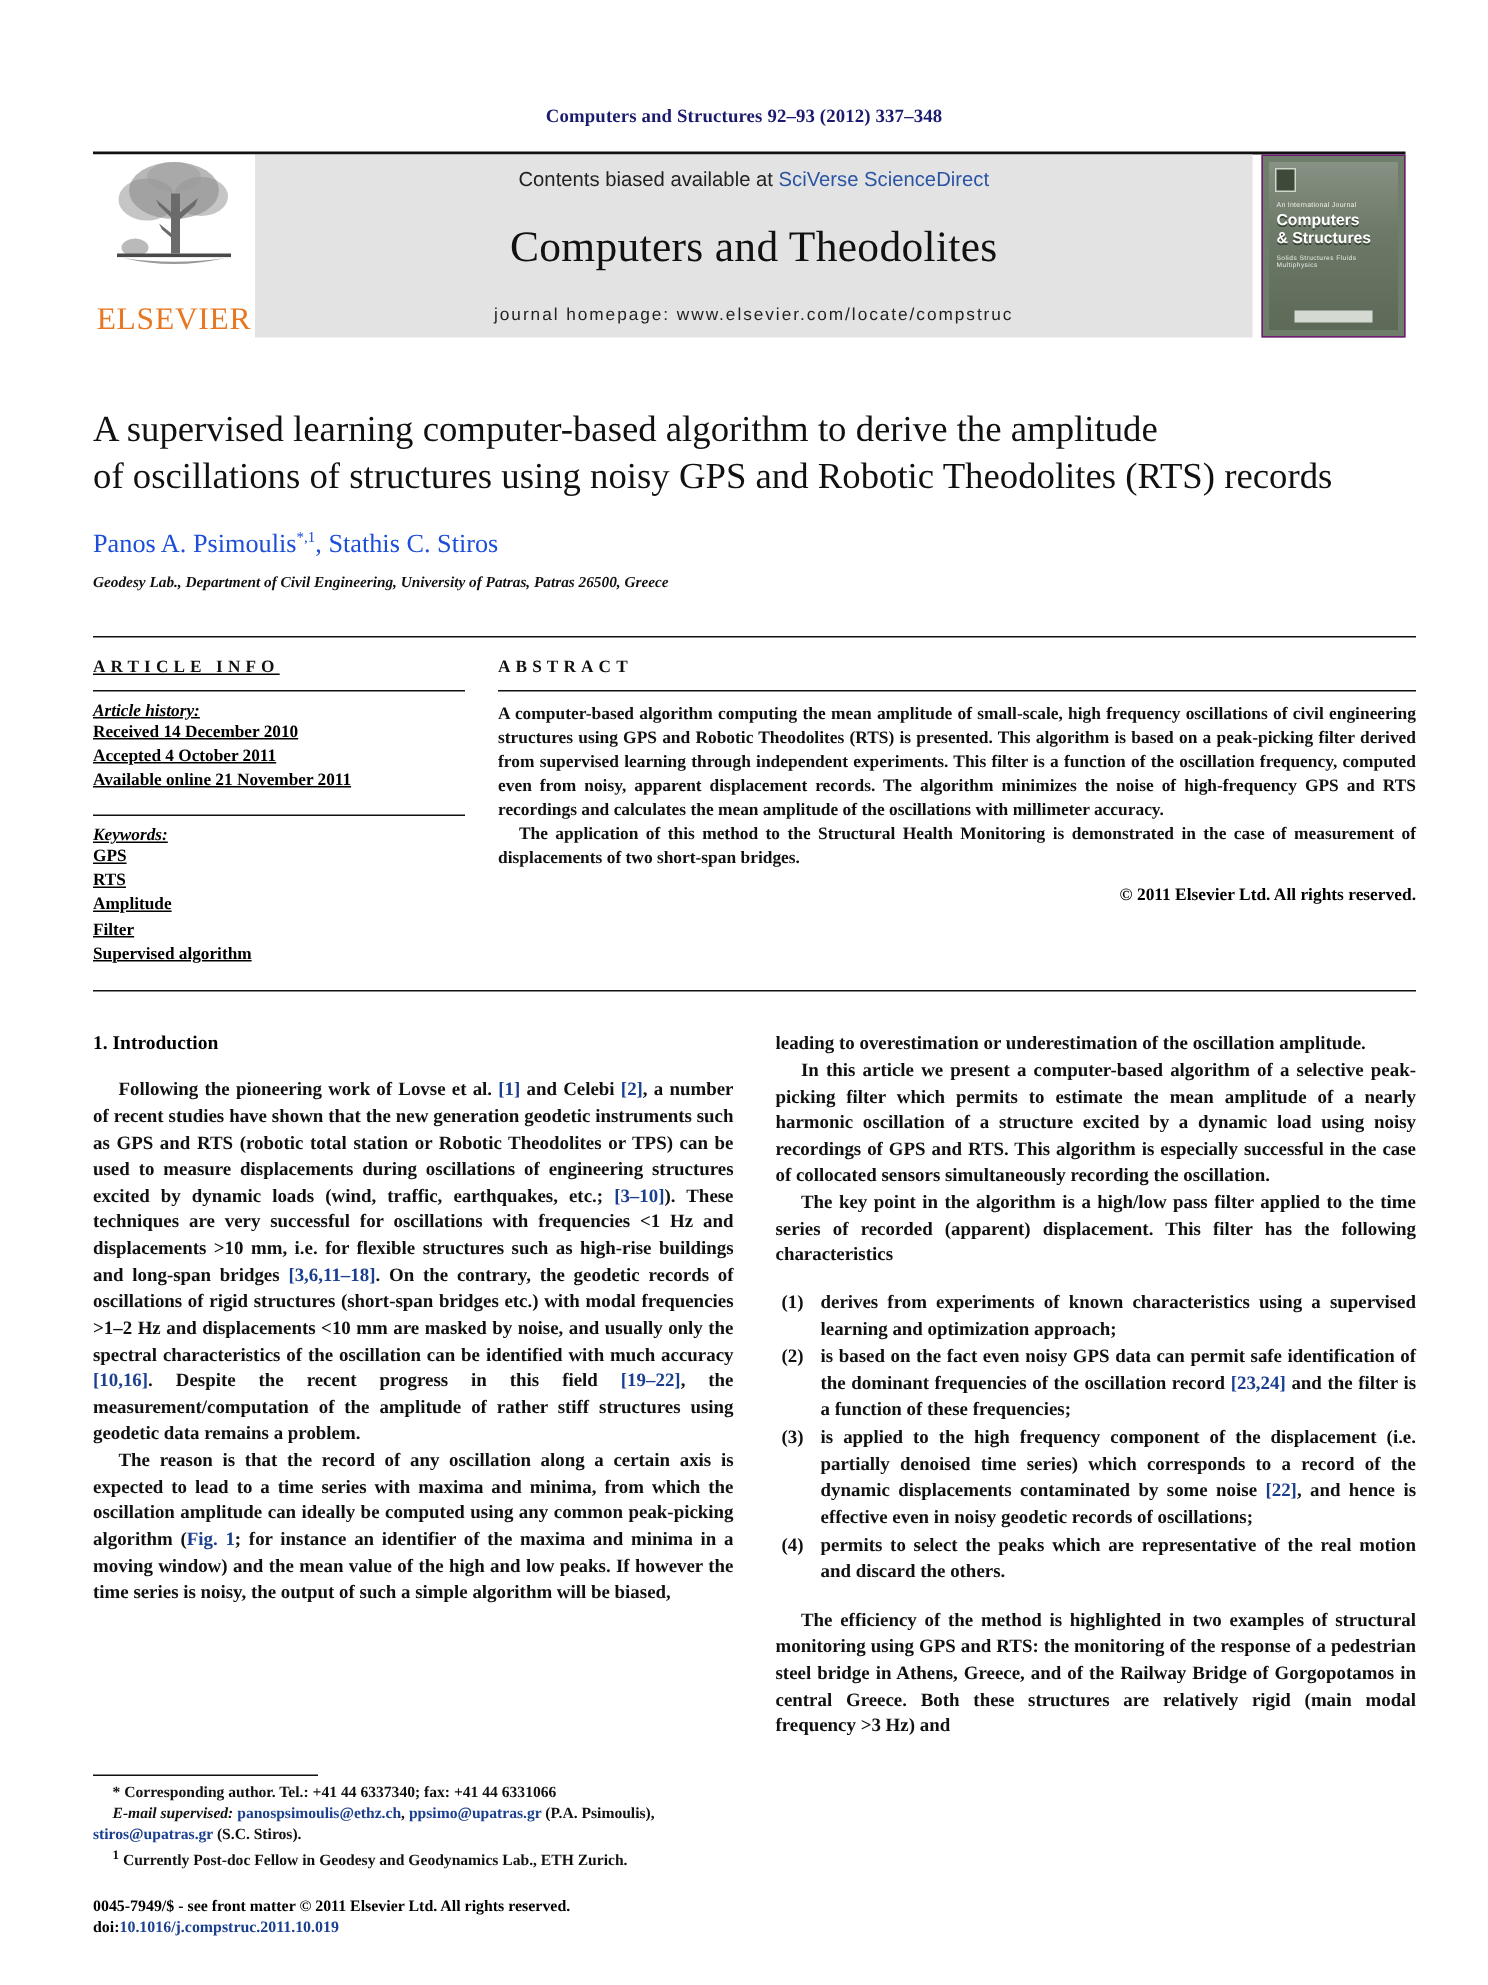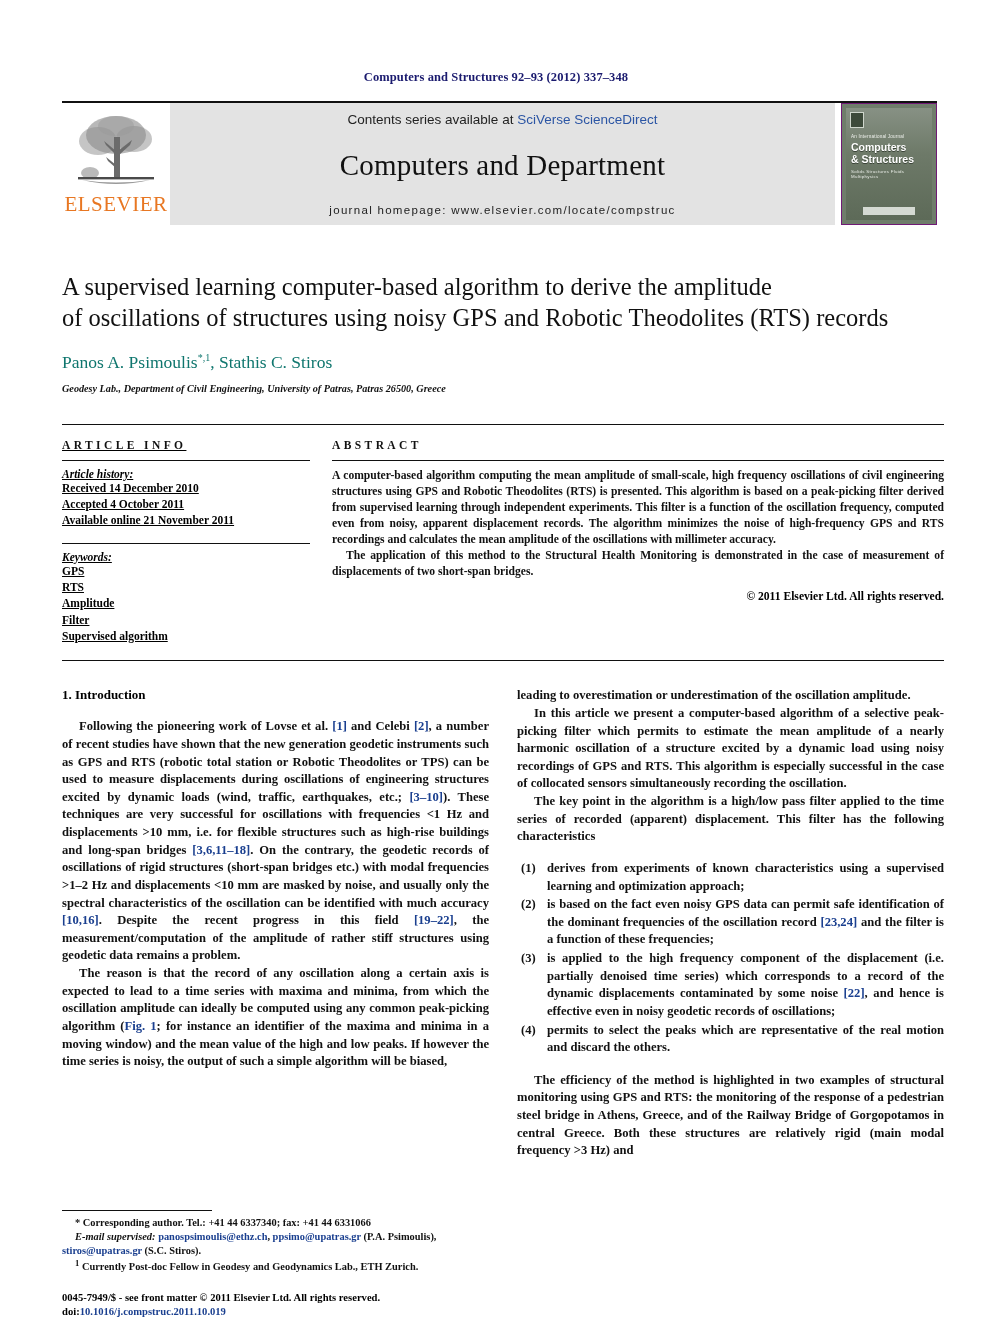--- a/index.html
+++ b/index.html
@@ -40,21 +40,21 @@
     display: flex;
     align-items: stretch;
     height: 122px;
   }
   .elsevier-logo {
     width: 108px;
     flex: 0 0 108px;
     display: flex;
     flex-direction: column;
     align-items: center;
-    justify-content: center;
+    justify-content: space-between;
     padding-bottom: 2px;
     background: #fff;
   }
   .tree-svg { display:block; }
   .elsevier-word {
     font-family: "Liberation Serif", serif;
     font-size: 21px;
     letter-spacing: 0.5px;
     color: #E87722;
     line-height: 1;
@@ -139,21 +139,21 @@
     font-size: 24.5px;
     line-height: 1.26;
     font-weight: normal;
     color: #111;
     margin: 0;
   }
   .authors {
     font-family: "Liberation Serif", serif;
     font-size: 17.5px;
     margin: 18px 0 0 0;
-    color: #0f766e;
+    color: #1d4ed8;
   }
   .authors sup { font-size: 10px; vertical-align: super; }
   .affil {
     font-family: "Liberation Serif", serif;
     font-style: italic;
     font-weight: bold;
     font-size: 10.2px;
     margin: 10px 0 0 0;
     color: #111;
   }
@@ -256,21 +256,21 @@
   .num-list li .marker {
     position: absolute;
     left: 4px; top: 0;
   }
   .spacer-p { height: 14px; }
 
   
   .footnotes {
     position: absolute;
     left: 62px;
-    top: 1210px;
+    top: 1183px;
     width: 427px;
   }
   .fn-rule { border-top: 1px solid #111; width: 150px; margin-bottom: 5px; }
   .fn {
     font-family: "Liberation Serif", serif;
     font-weight: bold;
     font-size: 10.4px;
     line-height: 1.35;
     margin: 0;
     color: #111;
@@ -310,23 +310,23 @@
           <ellipse cx="20" cy="62" rx="9" ry="6" fill="#8c8c8c" opacity="0.6"></ellipse>
           <rect x="8" y="66" width="76" height="2.4" fill="#4a4a4a"></rect>
           <path d="M12 69 q34 8 68 0 q-34 5 -68 0 Z" fill="#6f6f6f" opacity="0.7"></path>
         </g>
       </svg>
       <div class="elsevier-word">ELSEVIER</div>
     </div>
 
     <div class="journal-band">
       <div class="contents-line">
-        <span>Contents series available at </span><span class="sd-link">SciVerse ScienceDirect</span>
+        <span>Contents biased available at </span><span class="sd-link">SciVerse ScienceDirect</span>
       </div>
-      <div class="journal-title">Computers and Department</div>
+      <div class="journal-title">Computers and Theodolites</div>
       <div class="homepage-line">journal homepage: www.elsevier.com/locate/compstruc</div>
     </div>
 
     <div class="cover-thumb">
       <div class="cover-inner">
         <div class="cover-mark"></div>
         <div class="cover-sub1">An International Journal</div>
         <div class="cover-title">Computers</div>
         <div class="cover-title">&amp; Structures</div>
         <div class="cover-sub2">Solids  Structures  Fluids  Multiphysics</div>

